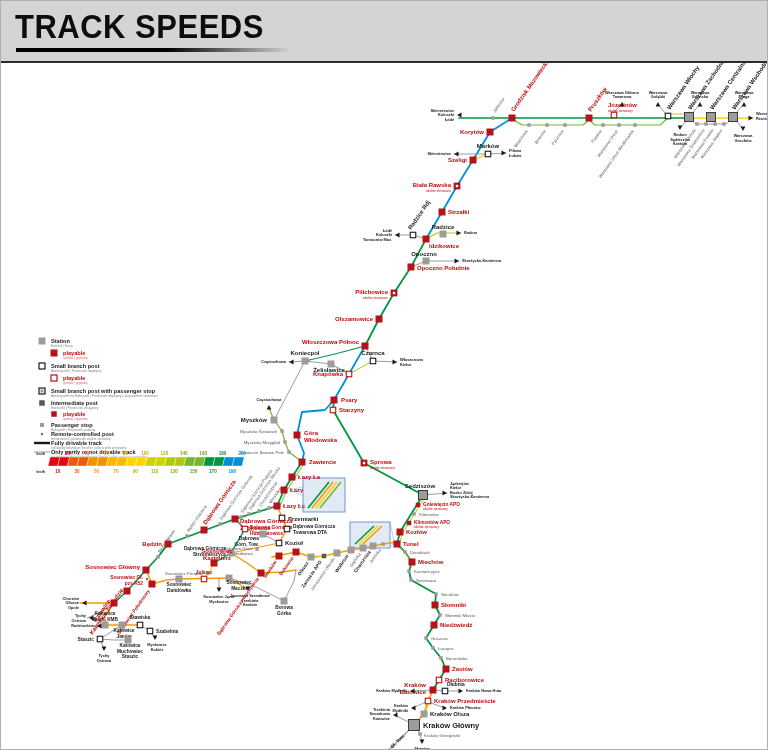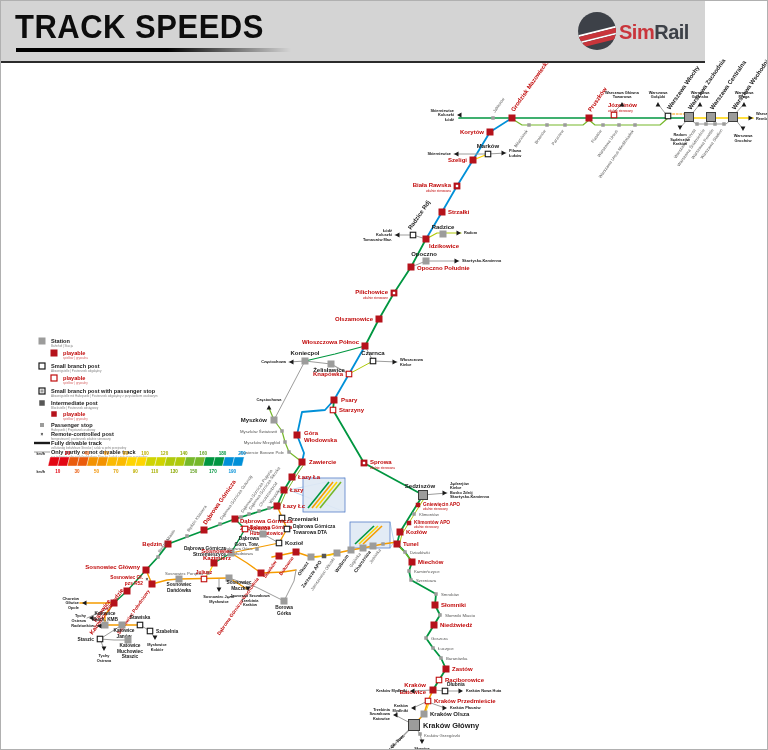--- a/index.html
+++ b/index.html
@@ -1,18 +1,18 @@
 <!DOCTYPE html>
 <html><head>
 <meta charset="utf-8">
 <style>
   html,body{margin:0;padding:0;background:#888;}
   .page{position:relative;width:768px;height:750px;background:#fff;overflow:hidden;
         font-family:"Liberation Sans",sans-serif;border:1px solid #b0b0b0;box-sizing:border-box;}
-  .hdr{position:absolute;left:0;top:0;width:704px;height:60px;background:#d4d4d4;
+  .hdr{position:absolute;left:0;top:0;width:768px;height:60px;background:#d4d4d4;
        border-bottom:2px solid #2b2b2b;z-index:5;}
   .title{position:absolute;left:14px;top:8px;font-size:31px;font-weight:800;
          letter-spacing:.5px;color:#0d0d0d;transform:scaleY(1.08);}
   .rule{position:absolute;left:15px;top:47px;width:275px;height:4px;
         background:linear-gradient(to right,#000 0%,#000 55%,rgba(0,0,0,0) 100%);}
   .logo{position:absolute;right:10px;top:4px;}
   svg{display:block;}
   svg text{font-family:"Liberation Sans",sans-serif;}
   #map{position:absolute;left:0;top:0;z-index:1;}
 </style>
@@ -793,33 +793,14 @@
         <text x="173.09999999999997" y="471.5" font-size="4.6" font-weight="bold" text-anchor="middle" fill="#8aa800">130</text>
         <text x="192.49999999999997" y="471.5" font-size="4.6" font-weight="bold" text-anchor="middle" fill="#5f9e1d">150</text>
         <text x="211.89999999999998" y="471.5" font-size="4.6" font-weight="bold" text-anchor="middle" fill="#009640">170</text>
         <text x="231.29999999999998" y="471.5" font-size="4.6" font-weight="bold" text-anchor="middle" fill="#0090d8">190</text>
       </g>
     </svg>
 
   <div class="hdr">
     <div class="title">TRACK SPEEDS</div>
     <div class="rule"></div>
-    <div class="logo">
-      <svg width="120" height="52" viewBox="0 0 120 52">
-        <defs>
-            <clipPath id="gclip">
-              <circle cx="22" cy="26" r="19"></circle>
-            </clipPath>
-          </defs>
-        <circle cx="22" cy="26" r="19" fill="#3d4148"></circle>
-        <g clip-path="url(#gclip)" transform="rotate(-14 22 26)">
-          <rect x="-2" y="25.5" width="50" height="2" fill="#ffffff"></rect>
-          <rect x="-2" y="27.5" width="50" height="4.8" fill="#c9353b"></rect>
-          <rect x="-2" y="32.3" width="50" height="1.7" fill="#ffffff"></rect>
-          <rect x="-2" y="34" width="50" height="4.4" fill="#c9353b"></rect>
-        </g>
-        <text x="44" y="34" font-size="20" font-weight="bold" letter-spacing="-0.5">
-          <tspan fill="#c9353b">Sim</tspan><tspan fill="#3d4148">Rail</tspan>
-        </text>
-      </svg>
-    </div>
   </div>
 </div>
 
 </body></html>

